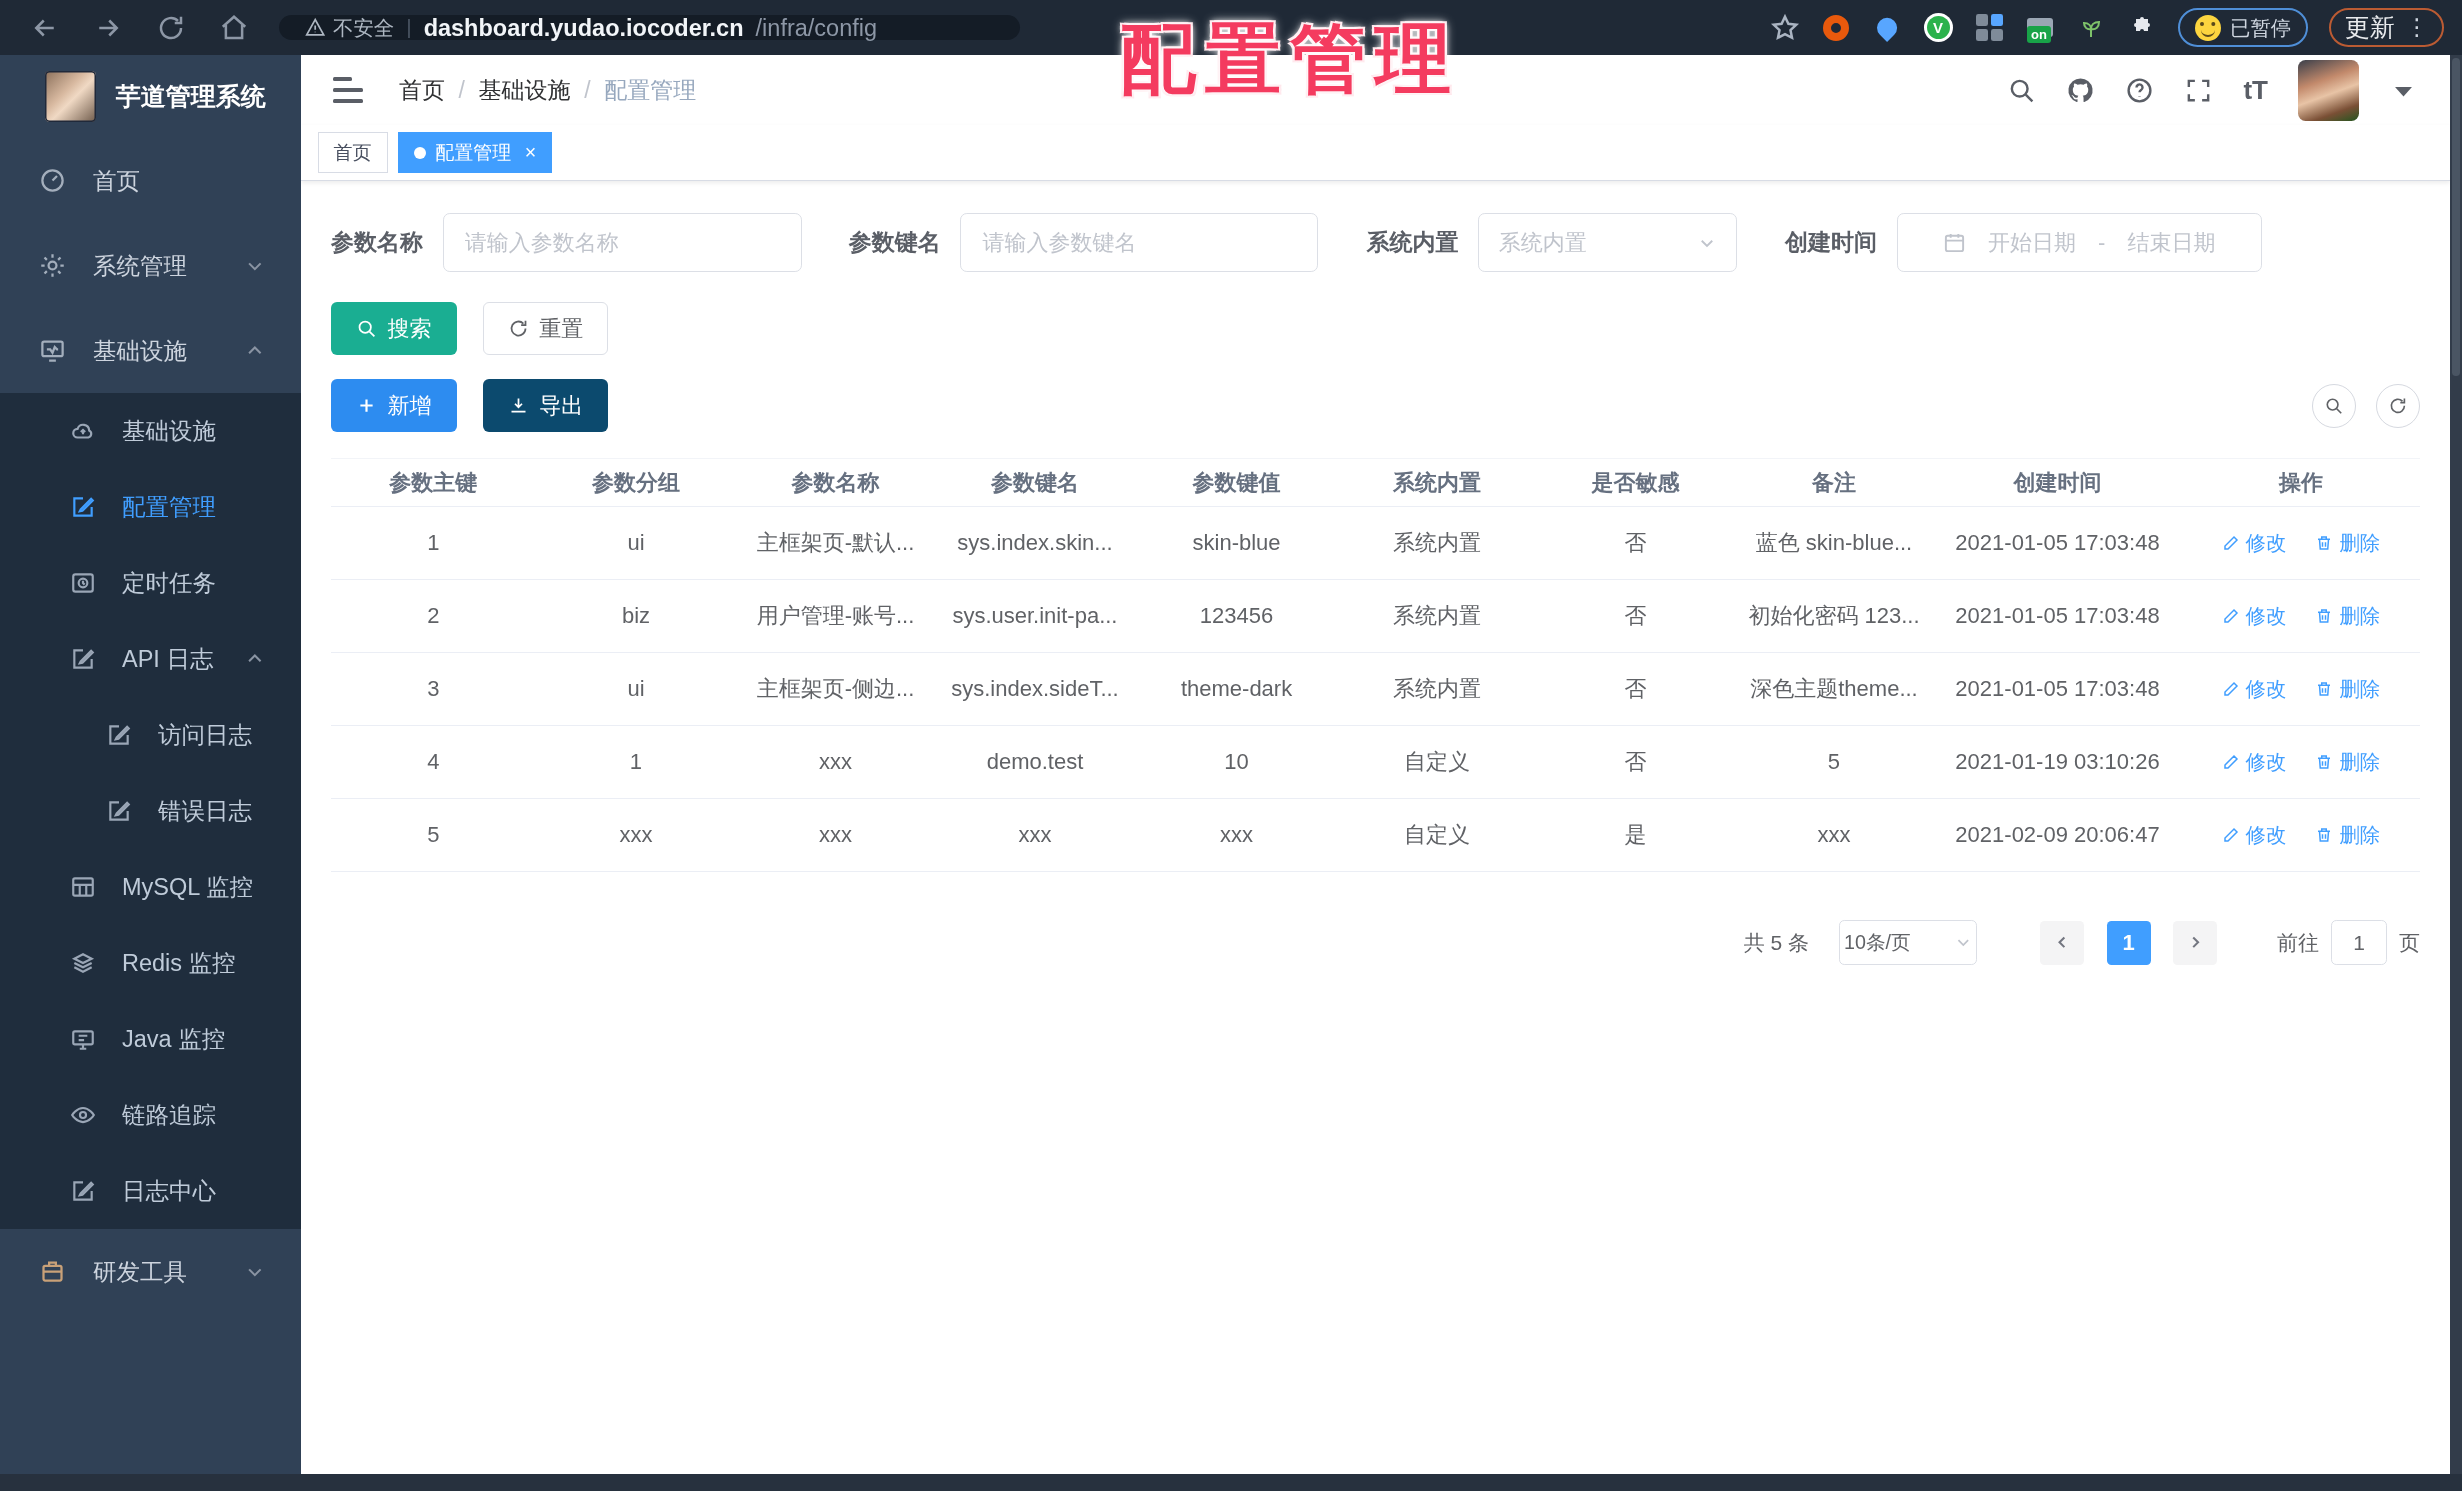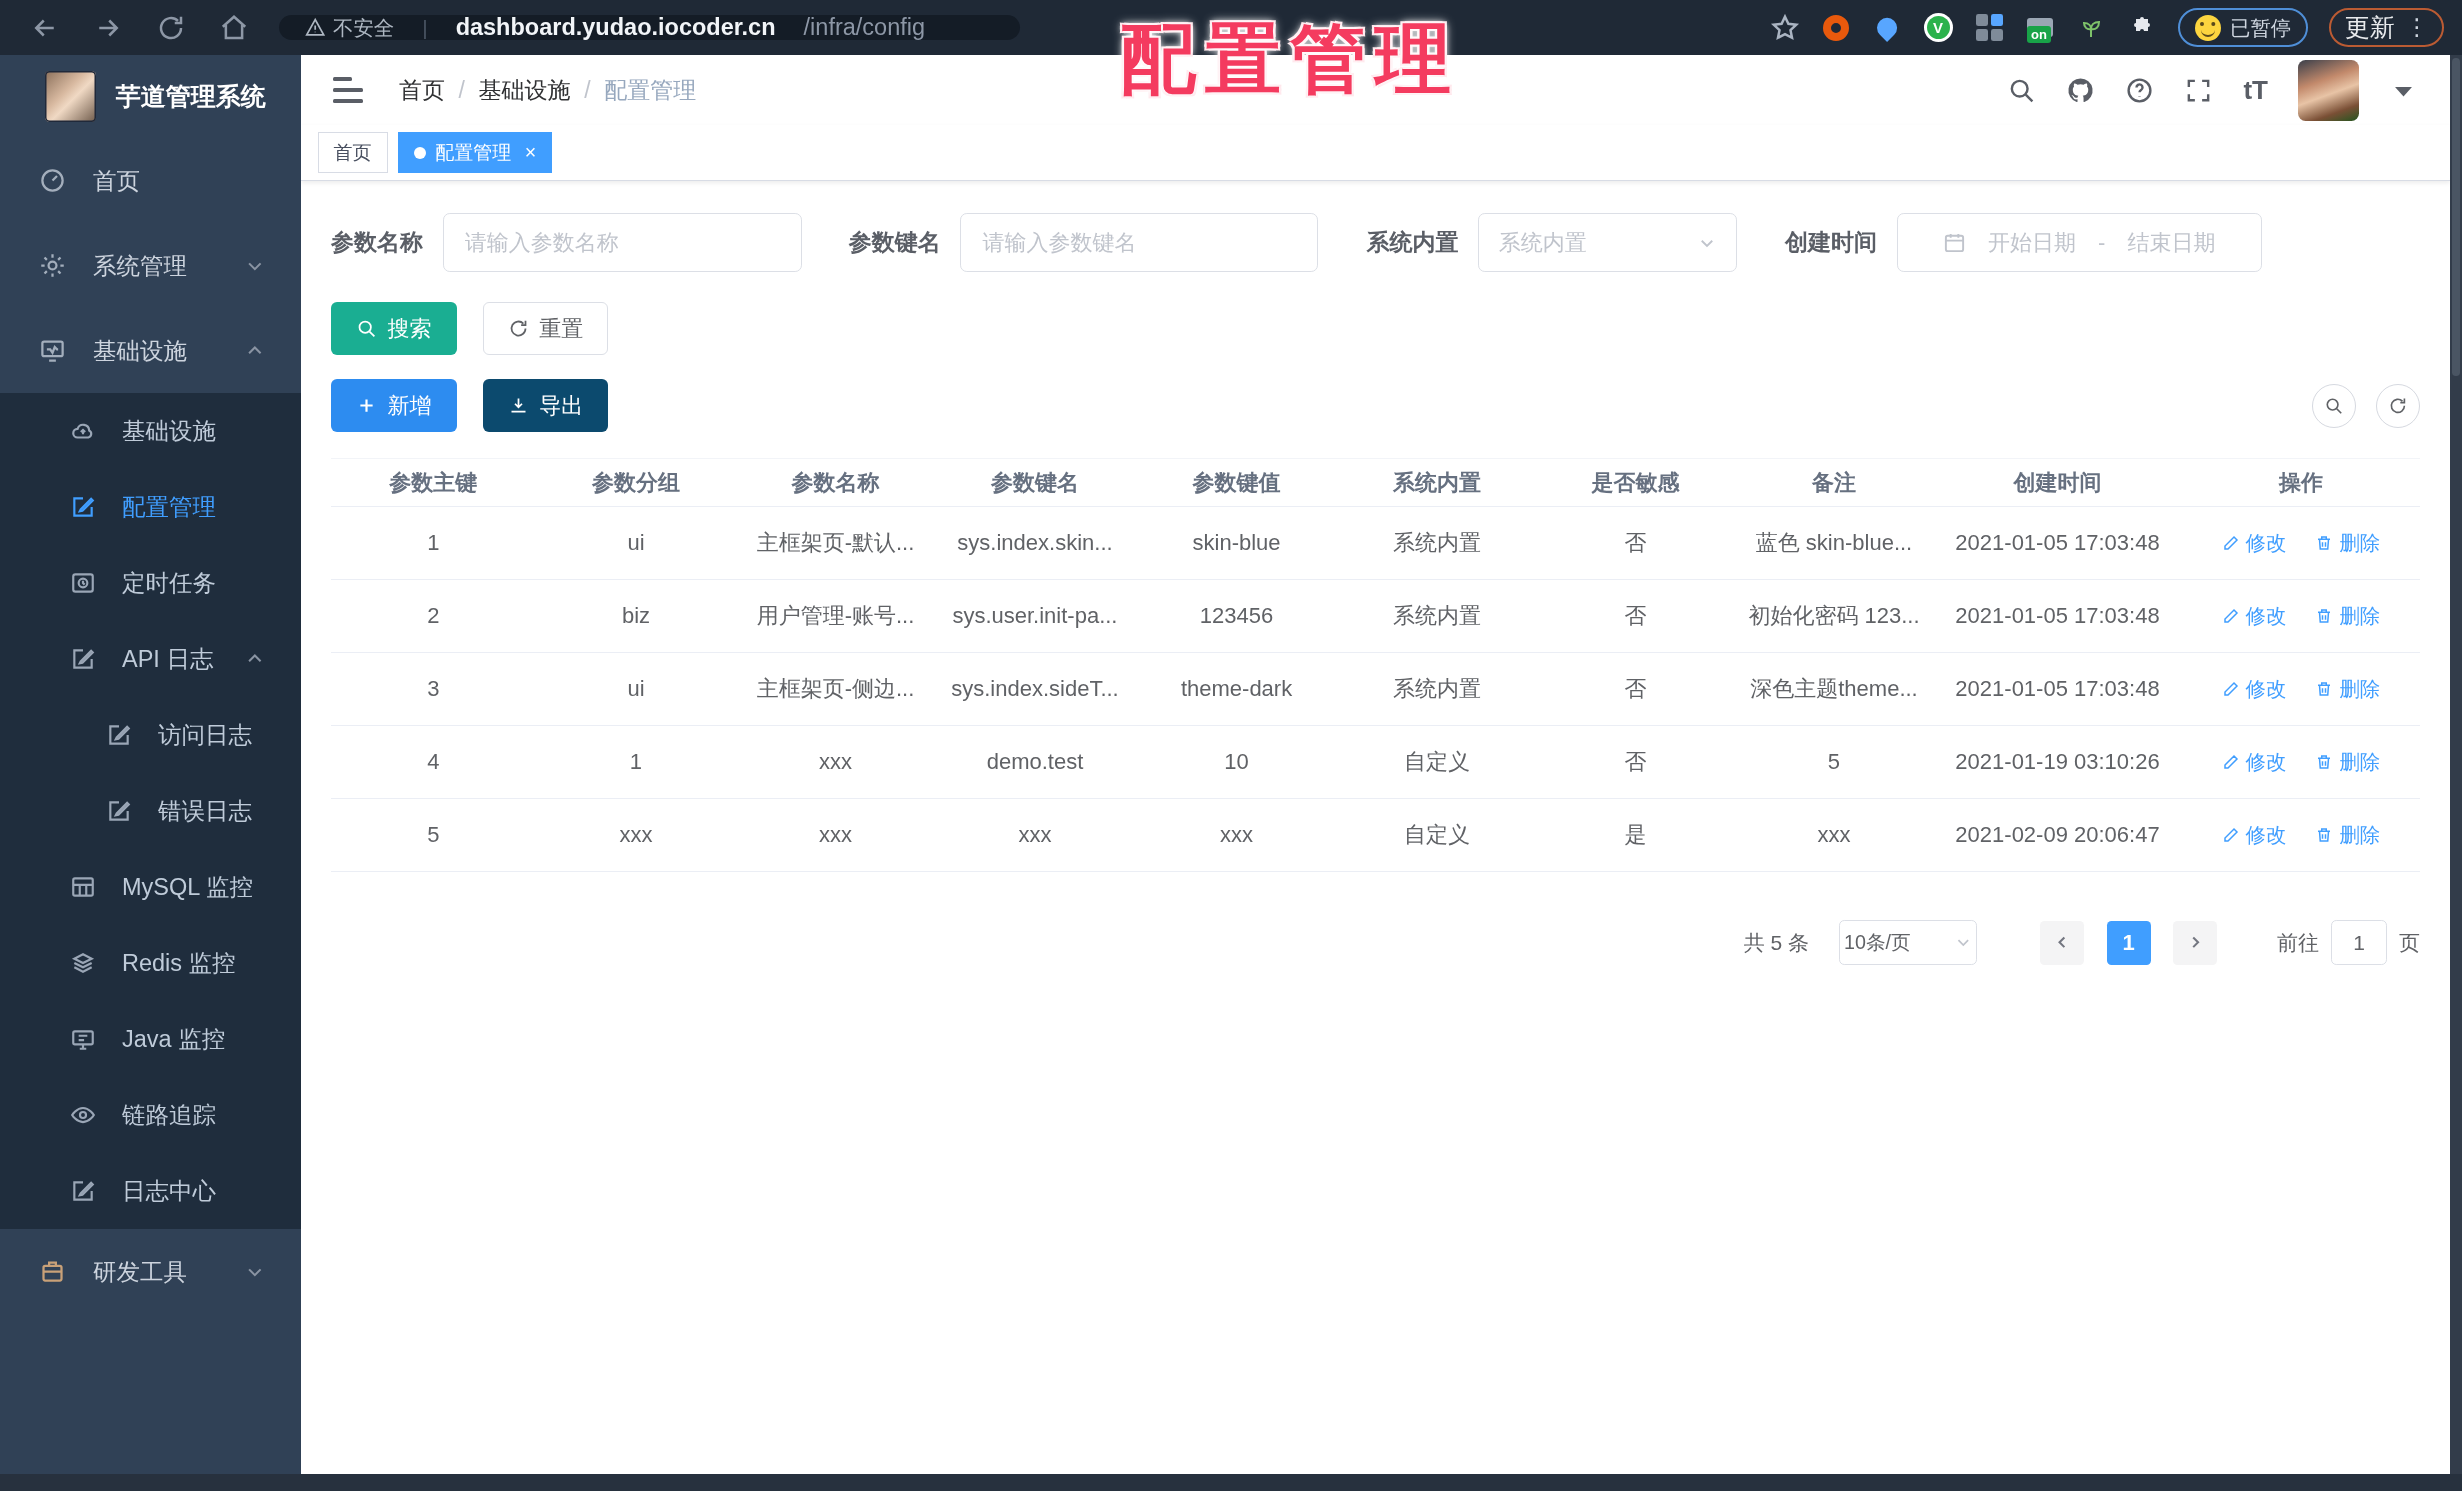--- a/index.html
+++ b/index.html
@@ -4,21 +4,21 @@
 <style>
   * { margin:0; padding:0; box-sizing:border-box; }
   html,body { width:2462px; height:1491px; }
   body { font-family:"Liberation Sans","DejaVu Sans",sans-serif; background:#fff; }
   .screen { position:relative; width:2462px; height:1491px; overflow:hidden; background:#fff; }
 
   
   .browser-bar { position:absolute; top:0; left:0; right:0; height:55px; background:#1f2936; display:flex; align-items:center; z-index:20; }
   .nav-icons { display:flex; align-items:center; gap:33px; padding-left:30px; color:#8d97a6; }
   .nav-icons .i { font-size:30px; }
-  .url-pill { margin-left:30px; height:25px; border-radius:19.7px; background:#141c26; display:flex; align-items:center; padding:0 26px; gap:28px; min-width:741px; }
+  .url-pill { margin-left:30px; height:25px; border-radius:19.7px; background:#141c26; display:flex; padding:0 26px; gap:12px; min-width:741px; }
   .url-warning { color:#aeb7c2; font-size:20.4px; display:flex; align-items:center; gap:7.6px; }
   .url-sep { color:#4a5563; font-size:21px; }
   .url-host { color:#f2f5f8; font-size:23.5px; font-weight:bold; }
   .url-path { color:#8d97a6; font-size:23.5px; }
   .chrome-right { margin-left:auto; display:flex; align-items:center; gap:21px; padding-right:18px; }
   .ext-icon { width:30px; height:30px; display:flex; align-items:center; justify-content:center; font-size:26px; }
   .donut { width:26px; height:26px; border:8.3px solid #e8590c; border-radius:50%; }
   .pin { width:19.7px; height:19.7px; background:#58a6ff; border-radius:50% 50% 50% 0; transform:rotate(-45deg); }
   .greenv { width:29px; height:29px; background:#fff; border-radius:50%; display:flex; align-items:center; justify-content:center; }
   .greenv > div { width:23px; height:23px; background:#2bb24c; border-radius:50%; color:#fff; font-size:15px; font-weight:bold; display:flex; align-items:center; justify-content:center; }

